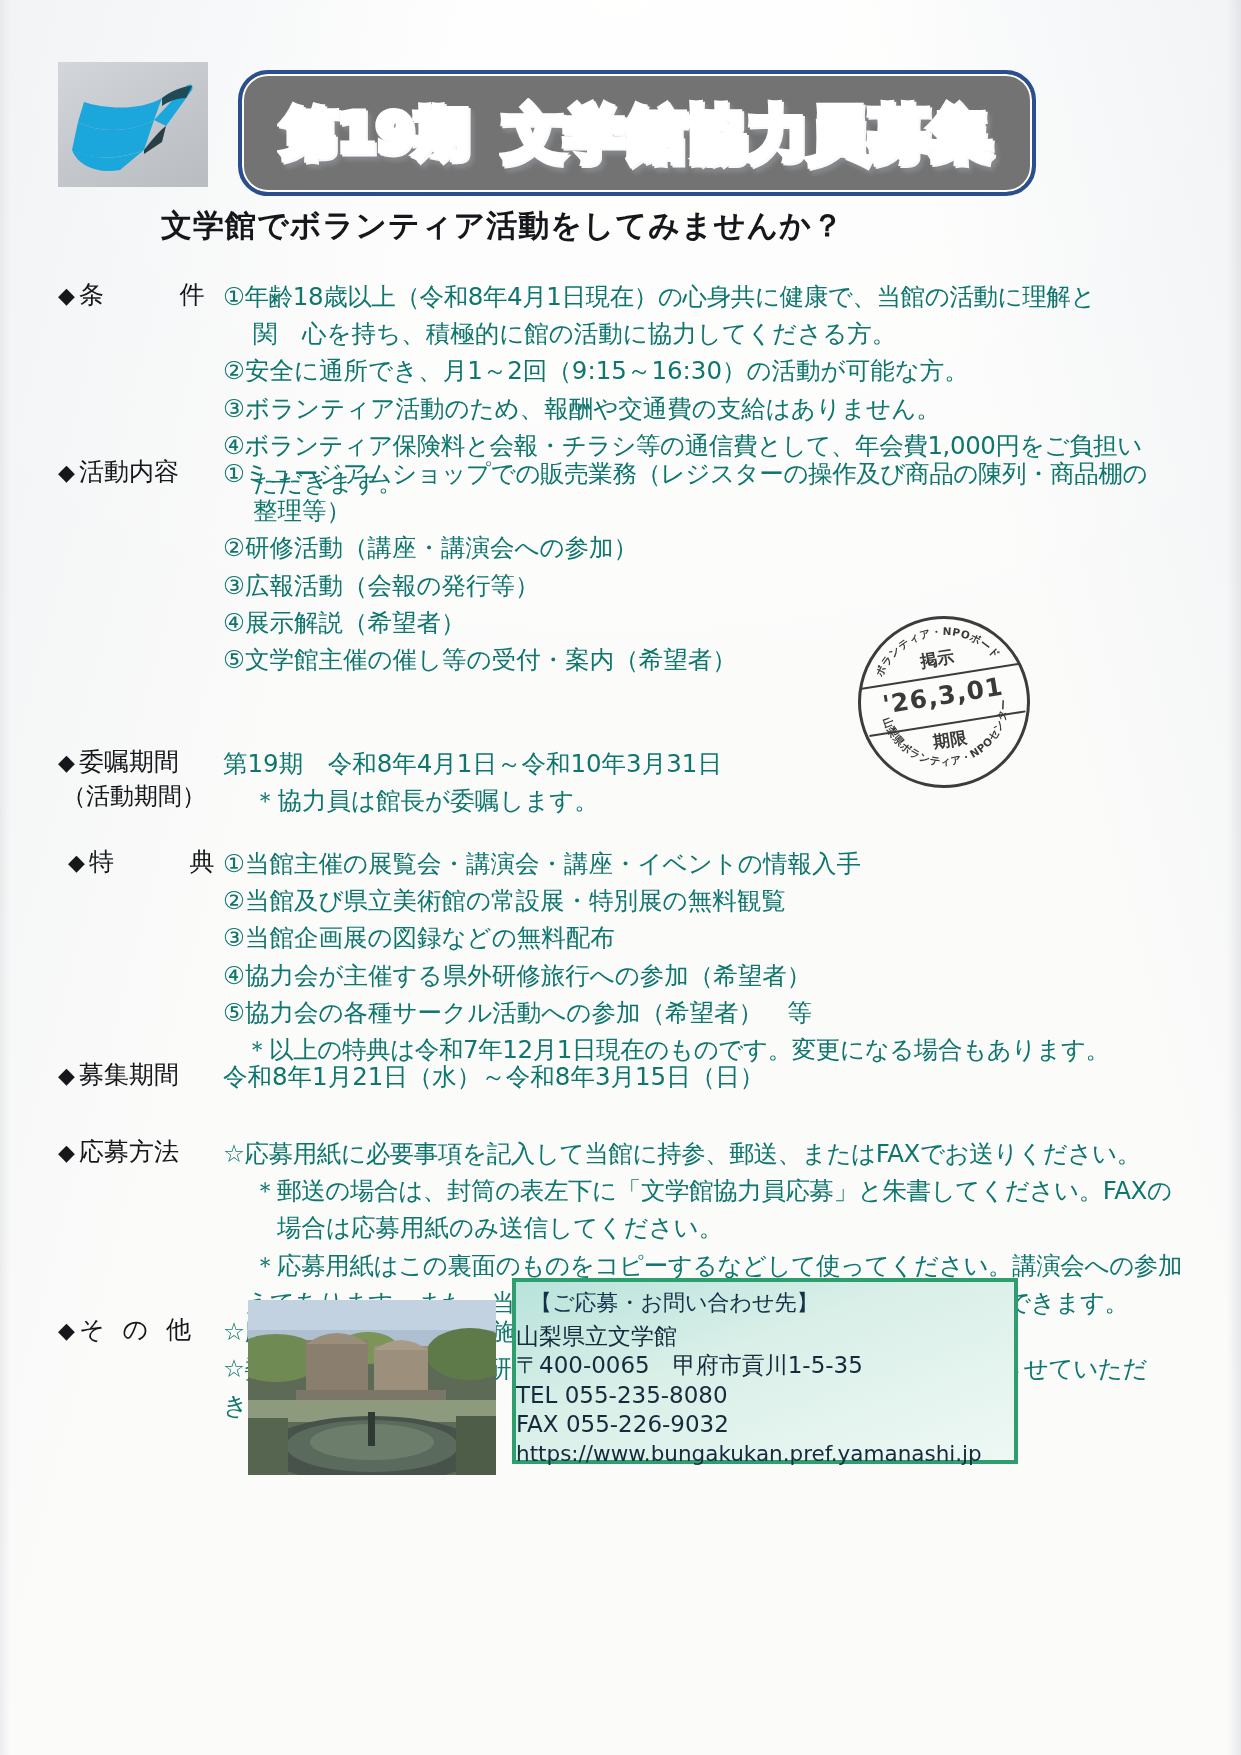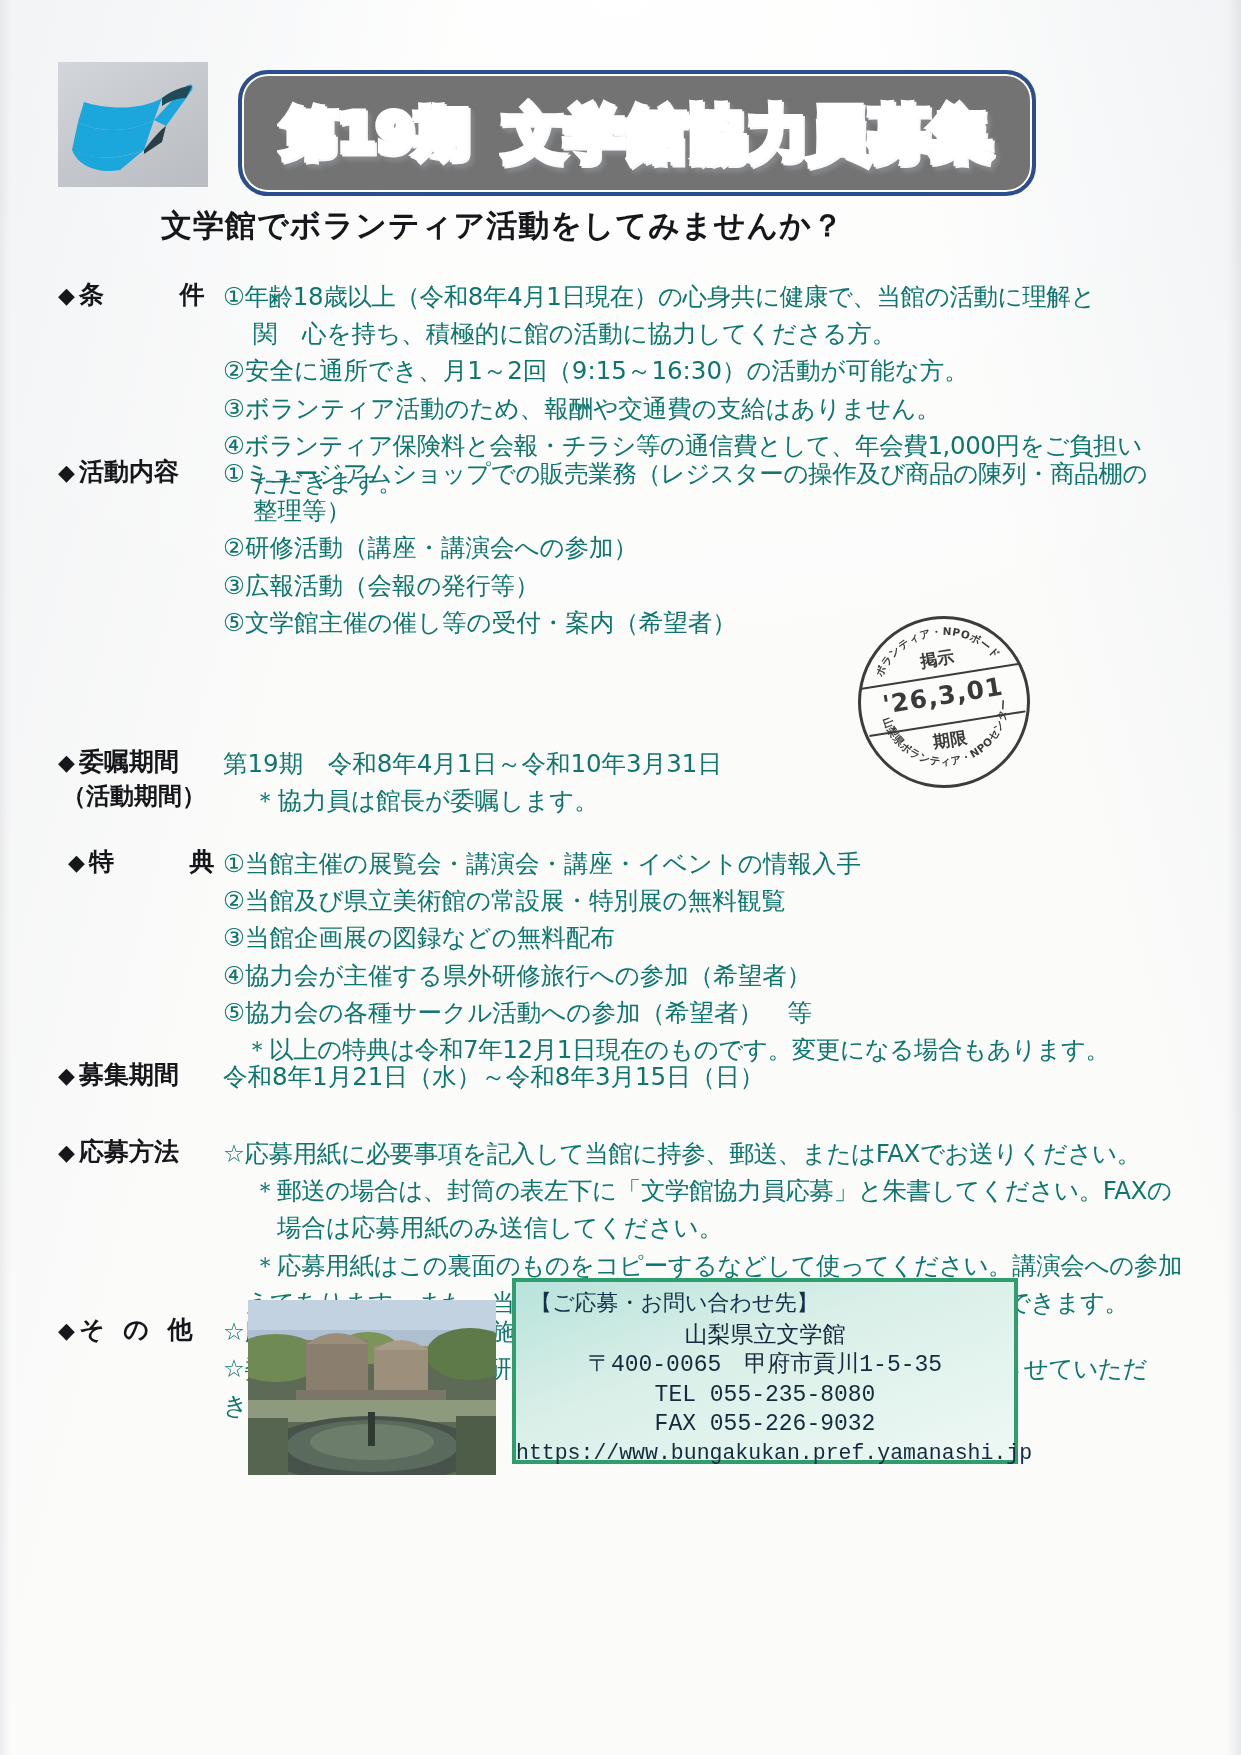--- a/index.html
+++ b/index.html
@@ -79,21 +79,20 @@
   }
 
   
   .row{position:absolute;display:flex;}
   .lbl{
     flex:0 0 auto;
     font-size:25px;
     letter-spacing:0px;
     white-space:nowrap;
     color:#15171a;
-    font-weight:bold;
   }
   .lbl .dia{font-size:22px;margin-right:4px;}
   .body-col{font-size:24.5px;line-height:1.52;color:#0f766e;}
   .body-col .ln{white-space:nowrap;}
   .body-col .ln.ind{padding-left:30px;}
   .body-col .ln.ind2{padding-left:22px;}
   .tight{letter-spacing:-.4px;}
 
   .sp-w3{letter-spacing:.34em;}
   .sp-w2{letter-spacing:.2em;}
@@ -144,21 +143,21 @@
     position:absolute;left:512px;top:1278px;width:498px;height:178px;
     border:4px solid #2f9e6e;
     background:linear-gradient(160deg,#b8e3db 0%,#d9efe8 40%,#eef8f4 100%);
   }
   .contact .hd{
     position:absolute;left:14px;top:6px;
     font-size:22px;color:#13324a;letter-spacing:0px;
   }
   .contact .lines{
     position:absolute;left:0;right:0;top:40px;
-    text-align:center;color:#142b3d;font-family:Liberation Mono, monospace;
+    text-align:left;color:#142b3d;
   }
   .contact .lines div{font-size:23px;line-height:1.28;white-space:nowrap;}
   .contact .lines div.url{font-size:21.5px;}
 </style>
 </head>
 <body>
 
 <div class="scan-tint"></div>
 <div class="scan-edge"></div>
 <div class="scan-edge-l"></div>
@@ -205,20 +204,21 @@
 
 <div class="row" style="left:58px;top:455px;">
   <div class="lbl" style="width:165px;">
     <span class="dia">◆</span><span>活動内容</span>
   </div>
   <div class="body-col">
     <div class="ln tight">①ミュージアムショップでの販売業務（レジスターの操作及び商品の陳列・商品棚の</div>
     <div class="ln ind">整理等）</div>
     <div class="ln">②研修活動（講座・講演会への参加）</div>
     <div class="ln">③広報活動（会報の発行等）</div>
+    <div class="ln">④展示解説（希望者）</div>
     <div class="ln">⑤文学館主催の催し等の受付・案内（希望者）</div>
   </div>
 </div>
 
 <div class="row" style="left:58px;top:745px;">
   <div class="lbl" style="width:165px;">
     <span class="dia">◆</span><span>委嘱期間</span>
     <div style="padding-left:4px;margin-top:2px;font-size:24px;">（活動期間）</div>
   </div>
   <div class="body-col">

